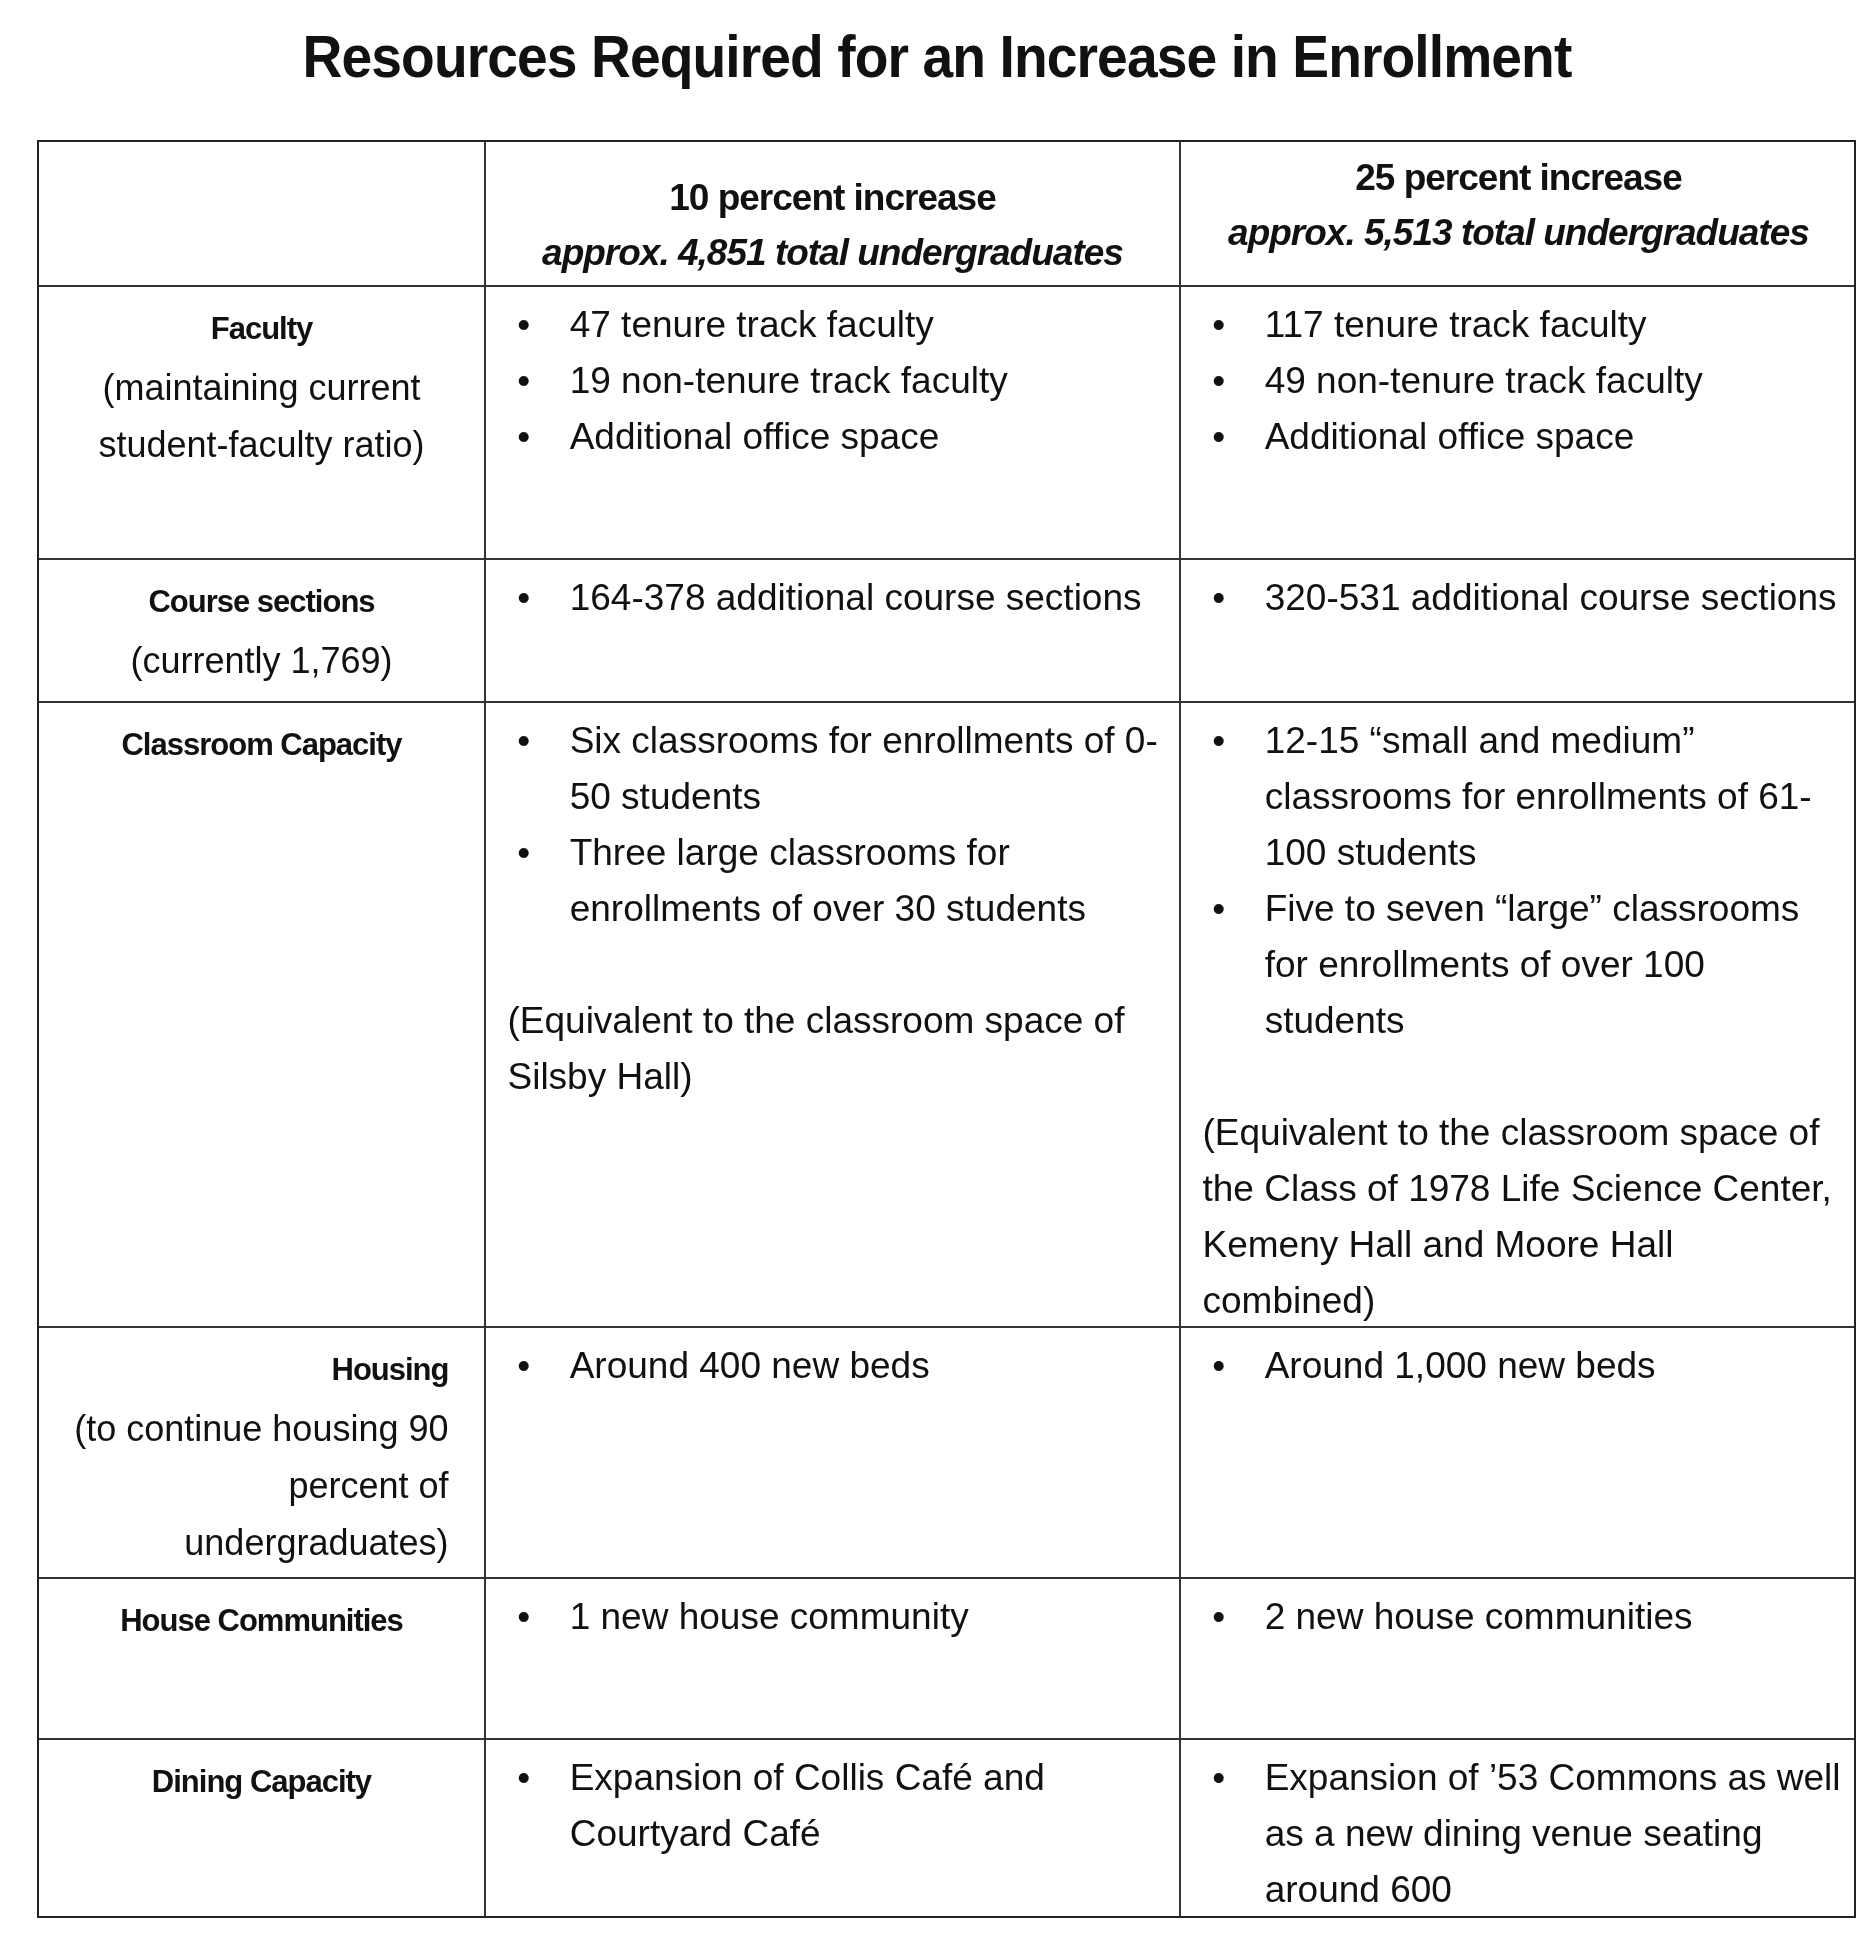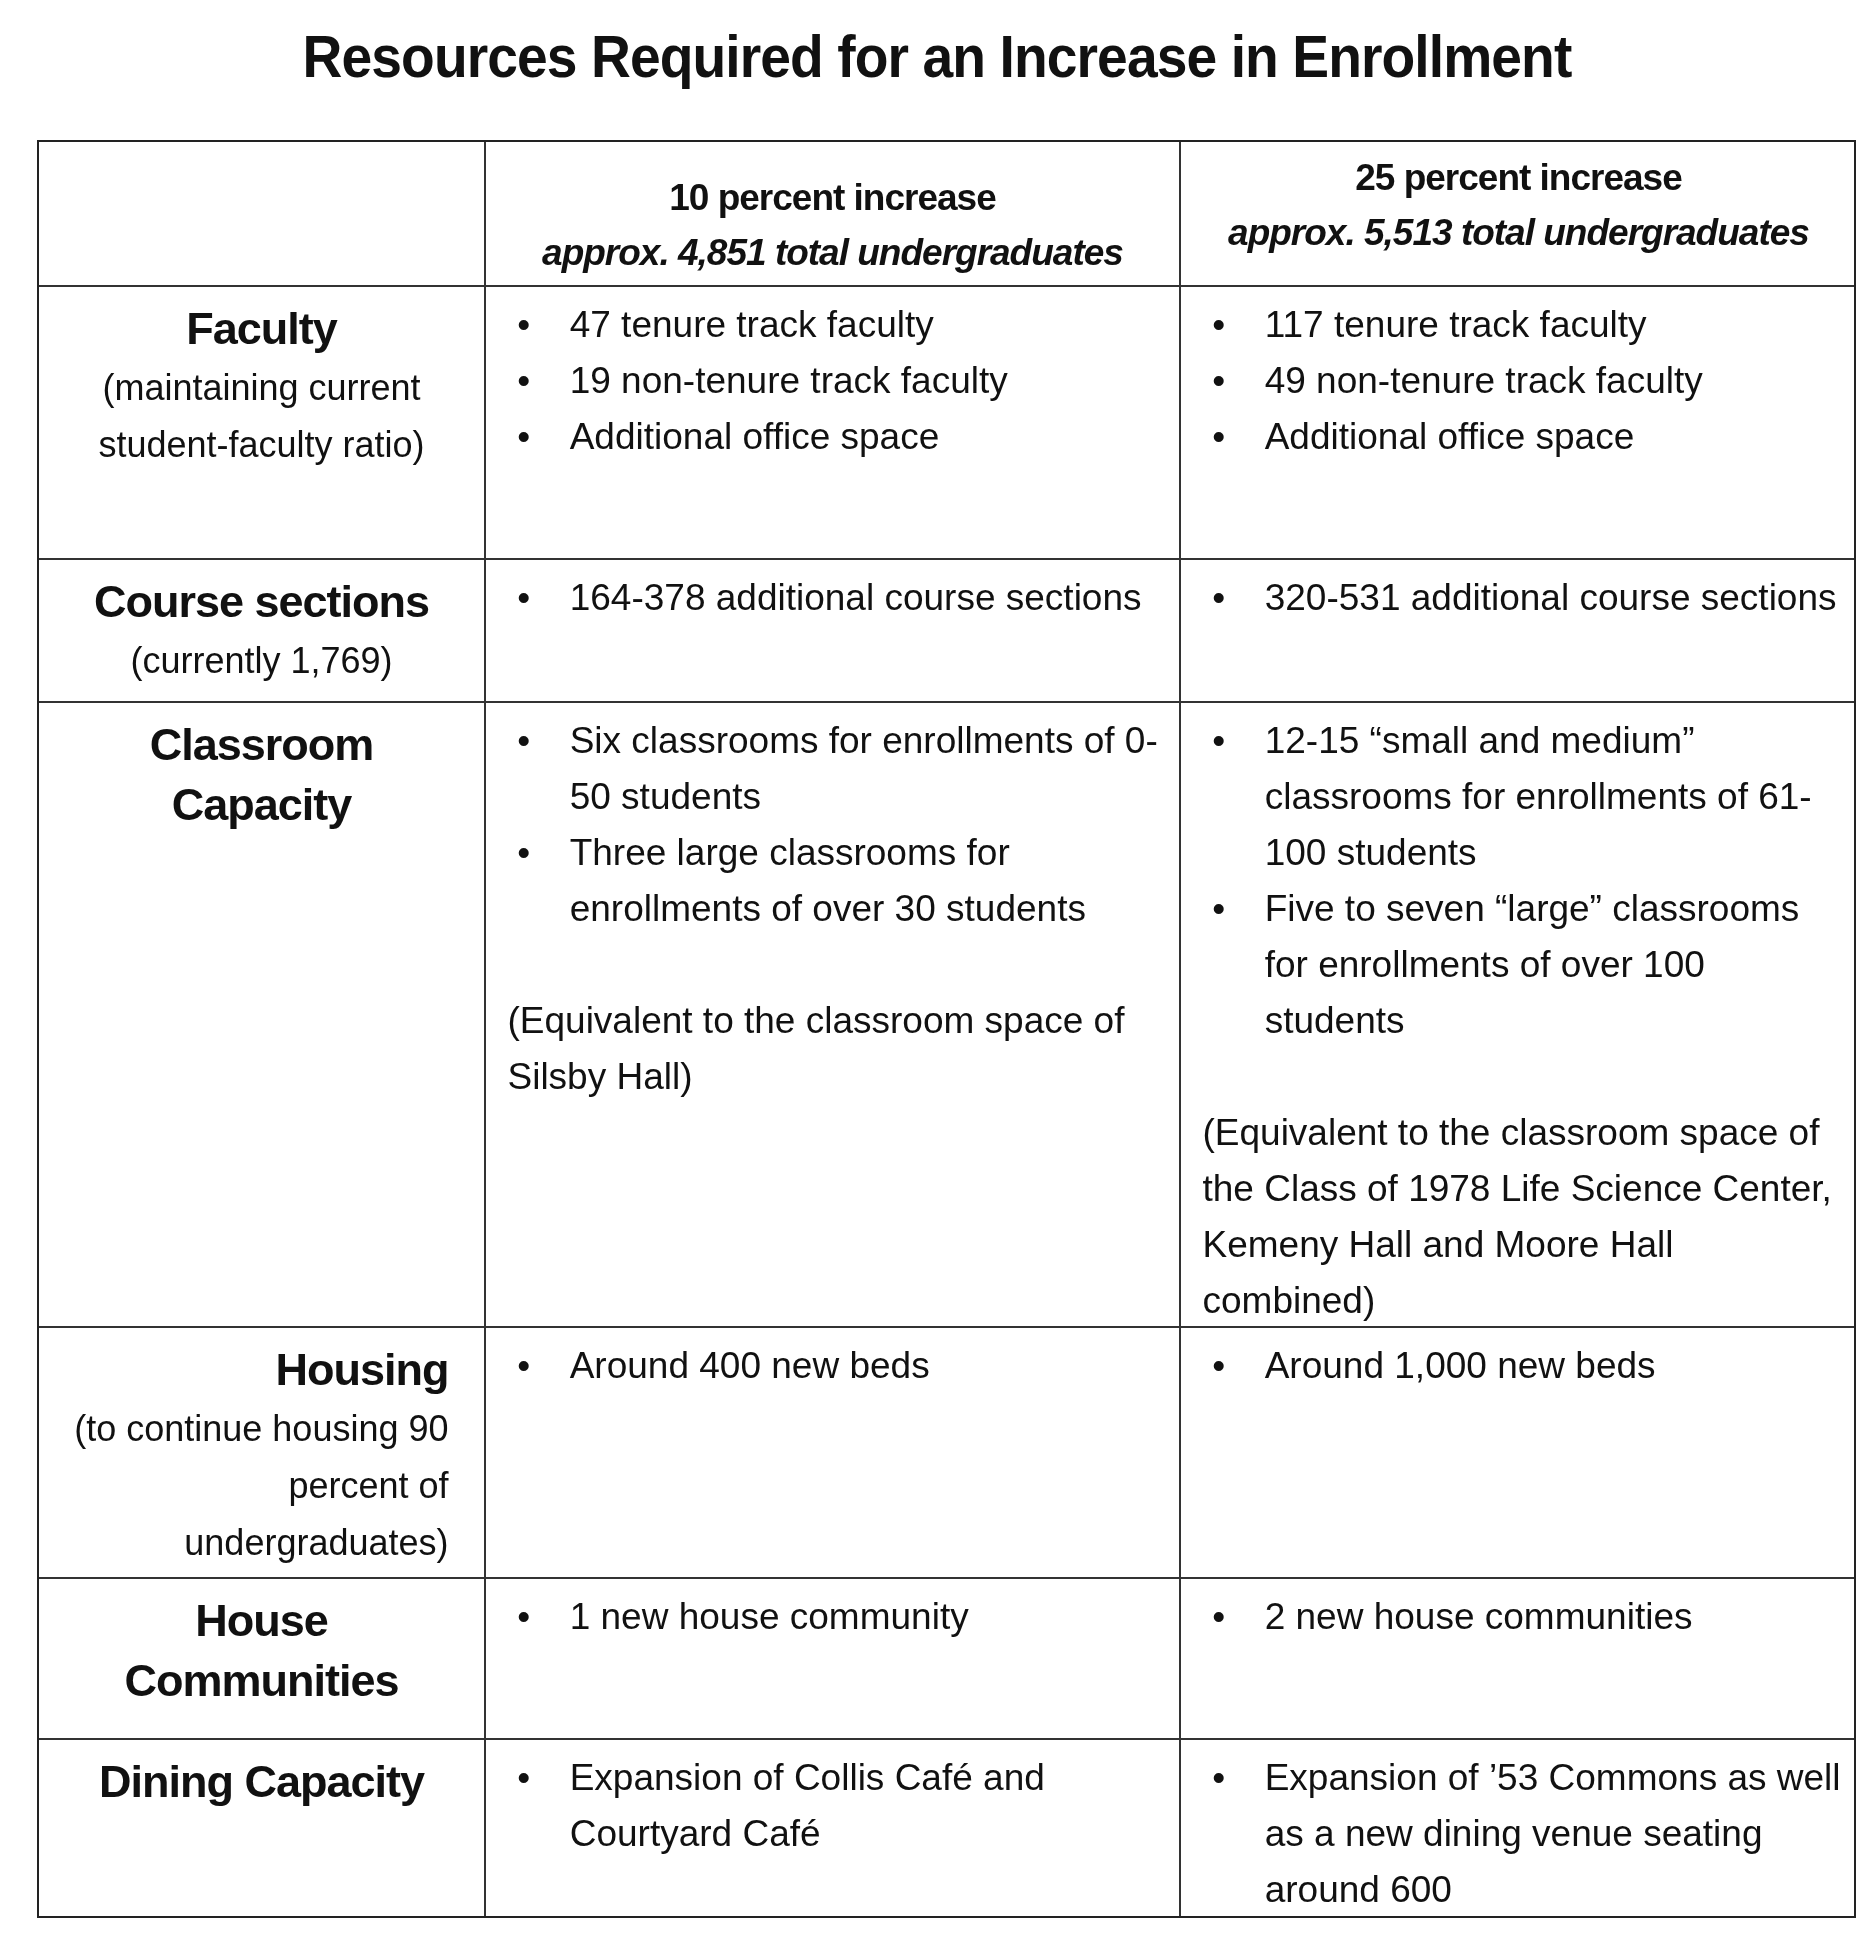--- a/index.html
+++ b/index.html
@@ -9,21 +9,21 @@
            font-size:60px; font-weight:bold; letter-spacing:-1px; transform:scaleX(0.92); }
   .tbl { position:absolute; left:37px; top:140px; width:1819px; height:1778px;
          border:2px solid #222; box-sizing:border-box; }
   .hline { position:absolute; left:0; width:100%; height:0; border-top:2px solid #333; }
   .vline { position:absolute; top:0; height:100%; width:0; border-left:2px solid #333; }
   .cell { position:absolute; box-sizing:border-box; }
   .hdr { text-align:center; font-size:37px; line-height:55px; padding-top:7.8px; }
   .hdr .b { font-weight:bold; letter-spacing:-1px; }
   .hdr .i { font-style:italic; font-weight:bold; letter-spacing:-1px; }
   .rowhdr { text-align:center; padding:11.7px 19.5px 0 19.5px; }
-  .rowhdr .h { font-size:45px; font-weight:bold; line-height:60px; letter-spacing:-1px; }
+  .rowhdr .h { font-size:31px; font-weight:bold; line-height:60px; letter-spacing:-1px; }
   .rowhdr .s { font-size:36px; line-height:57px; }
   ul.bl { list-style:none; margin:0; padding:0; }
   ul.bl li { position:relative; padding-left:70px; font-size:37px; line-height:56px; }
   ul.bl li .dot { position:absolute; left:17.6px; top:0; }
   .txt { font-size:37px; line-height:56px; }
   .cellpad { padding:9.8px 13.7px 0 13.7px; }
   .note { margin-top:56px; padding-left:7.8px; }
 </style>
 </head>
 <body>

